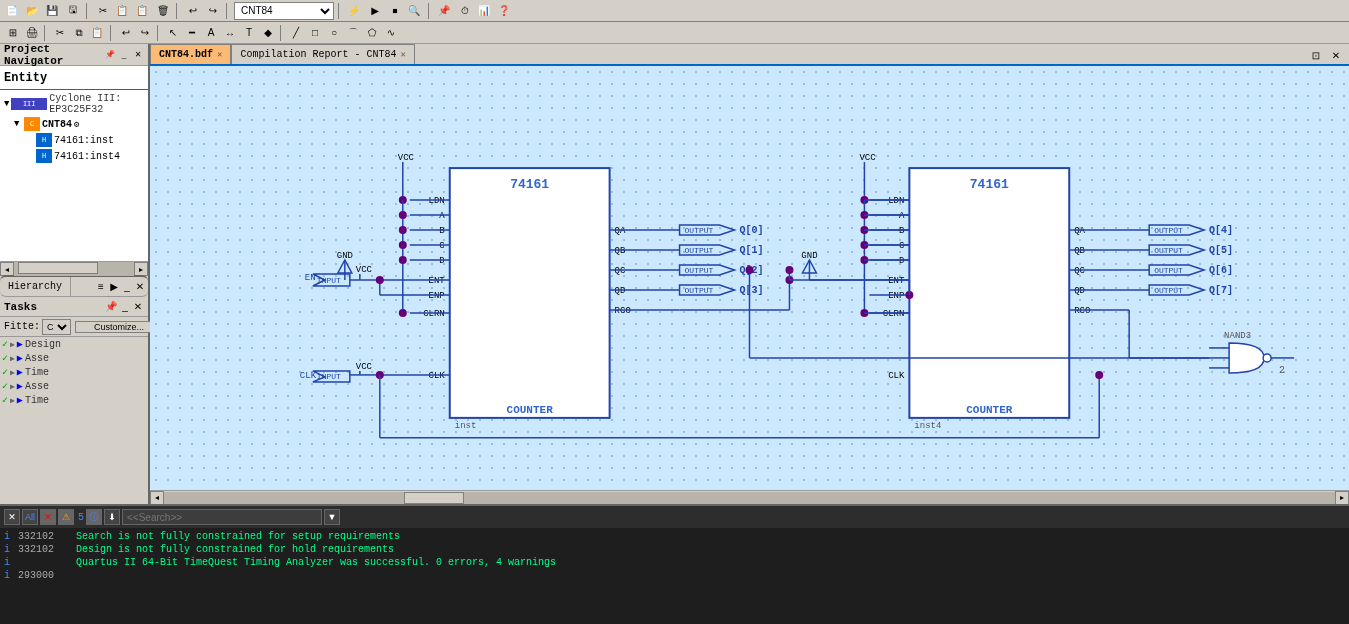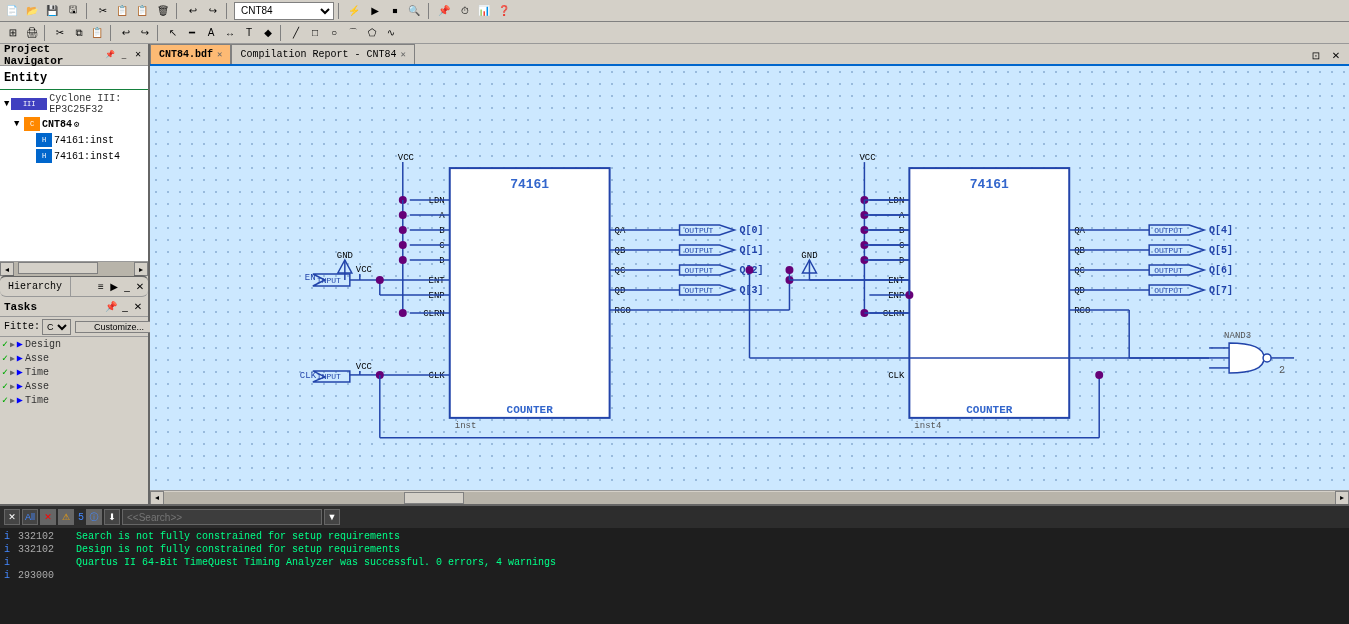--- a/index.html
+++ b/index.html
@@ -658,21 +658,21 @@
     </div>
     <div id="message-list">
       <div class="msg-row">
         <span class="msg-info">i</span>
         <span class="msg-id">332102</span>
         <span class="msg-text">Search is not fully constrained for setup requirements</span>
       </div>
       <div class="msg-row">
         <span class="msg-info">i</span>
         <span class="msg-id">332102</span>
-        <span class="msg-text">Design is not fully constrained for setup requirements</span>
+        <span class="msg-text">Design is not fully constrained for hold requirements</span>
       </div>
       <div class="msg-row">
         <span class="msg-info">i</span>
         <span class="msg-id" style="min-width:50px;color:#aaa;"></span>
         <span class="msg-text">Quartus II 64-Bit TimeQuest Timing Analyzer was successful. 0 errors, 4 warnings</span>
       </div>
       <div class="msg-row">
         <span class="msg-info">i</span>
         <span class="msg-id">293000</span>
       </div>

